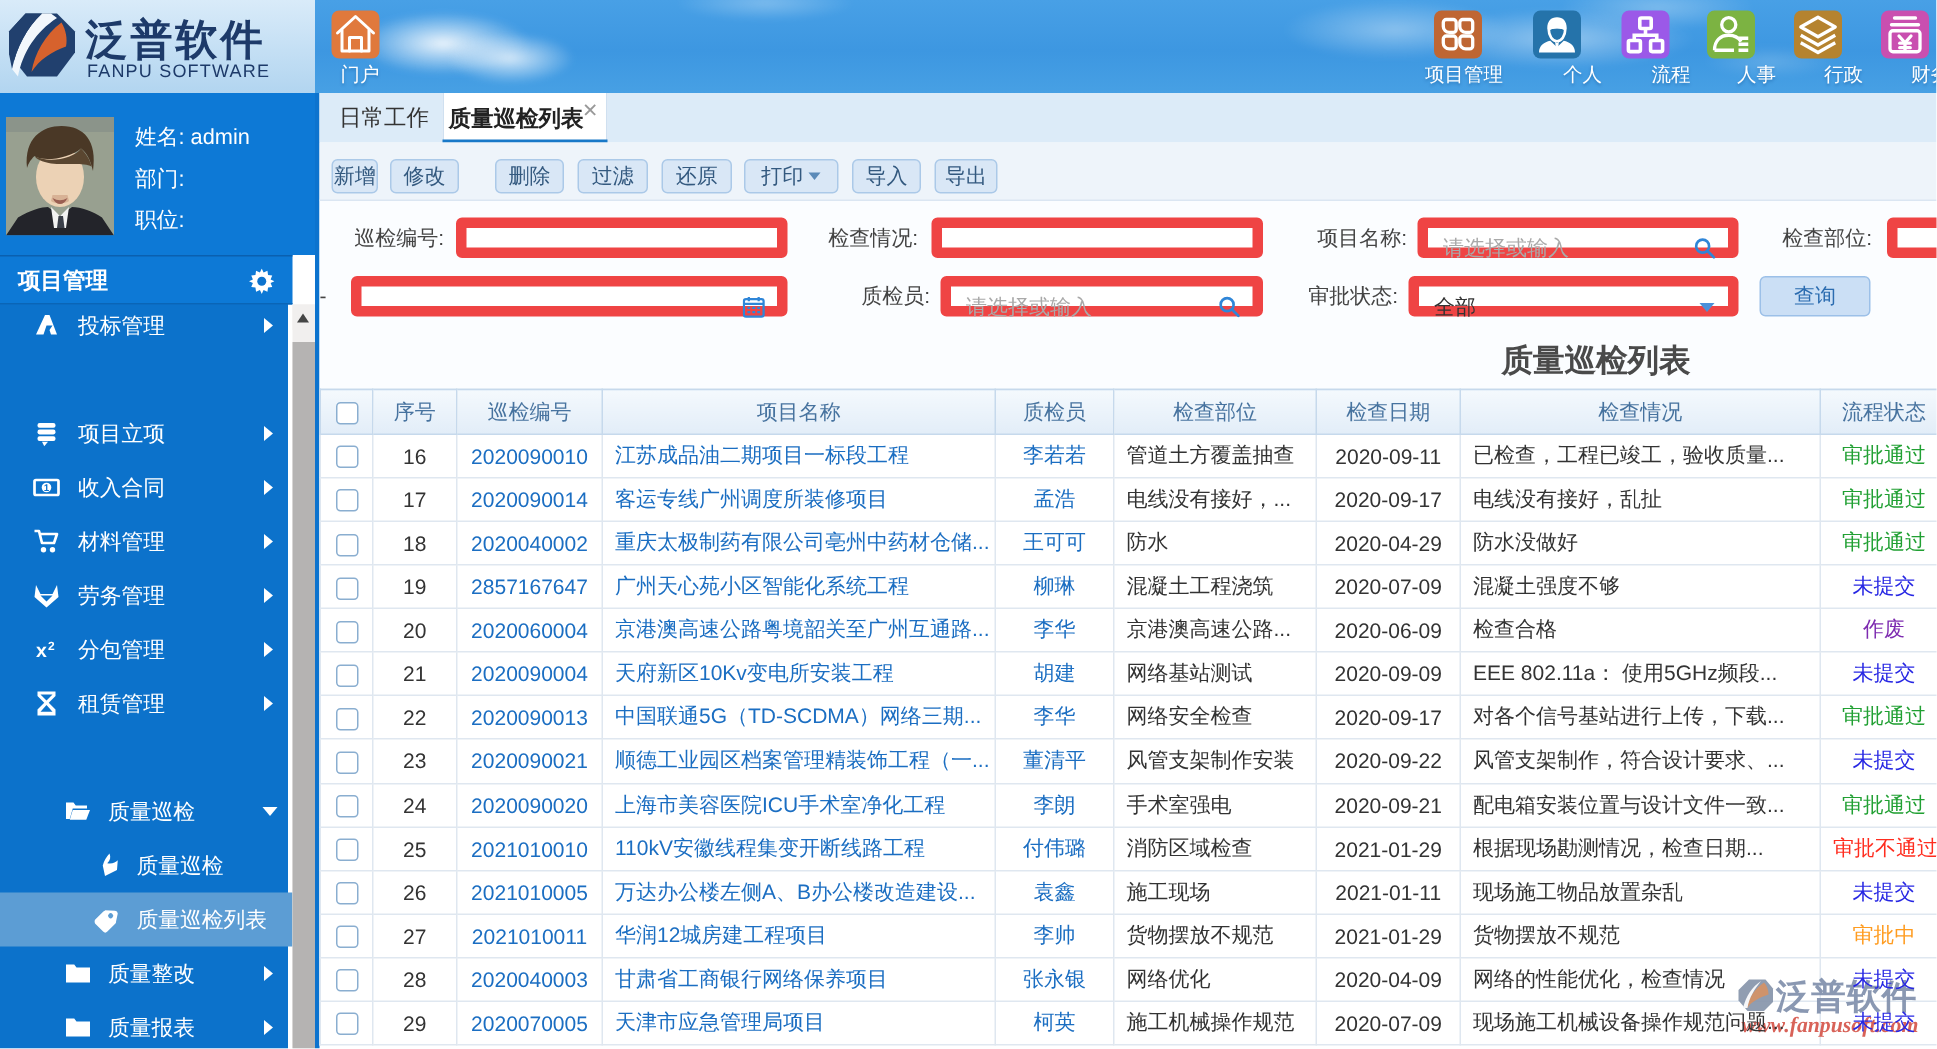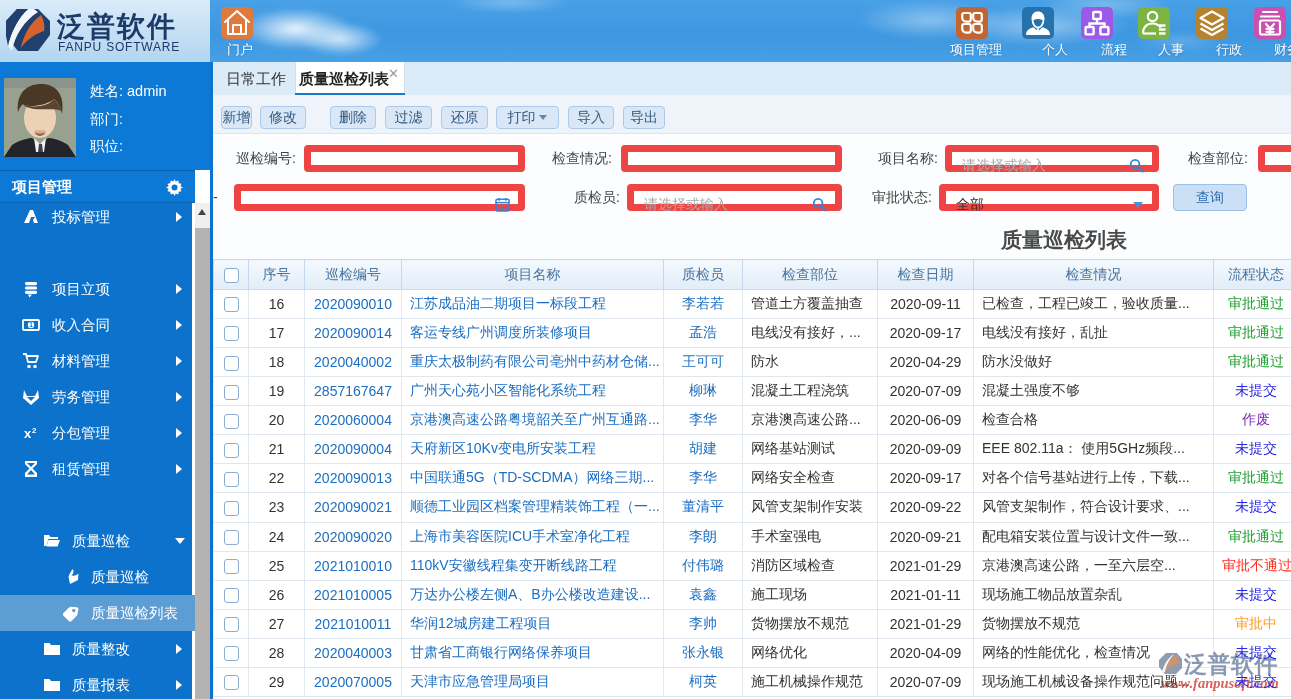--- a/index.html
+++ b/index.html
@@ -457,21 +457,21 @@
         <td class="sg"><span>审批通过</span></td>
       </tr>
       <tr class="dr">
         <td class="ctr"><span class="cb"></span></td>
         <td class="ctr">25</td>
         <td class="ctr"><span class="lnk">2021010010</span></td>
         <td><span class="lnk">110kV安徽线程集变开断线路工程</span></td>
         <td class="ctr"><span class="lnk">付伟璐</span></td>
         <td><span>消防区域检查</span></td>
         <td class="ctr"><span>2021-01-29</span></td>
-        <td><span>京港澳高速公路，一至六层空...</span></td>
+        <td><span>根据现场勘测情况，检查日期...</span></td>
         <td class="sr"><span>审批不通过</span></td>
       </tr>
       <tr class="dr">
         <td class="ctr"><span class="cb"></span></td>
         <td class="ctr">26</td>
         <td class="ctr"><span class="lnk">2021010005</span></td>
         <td><span class="lnk">万达办公楼左侧A、B办公楼改造建设...</span></td>
         <td class="ctr"><span class="lnk">袁鑫</span></td>
         <td><span>施工现场</span></td>
         <td class="ctr"><span>2021-01-11</span></td>

